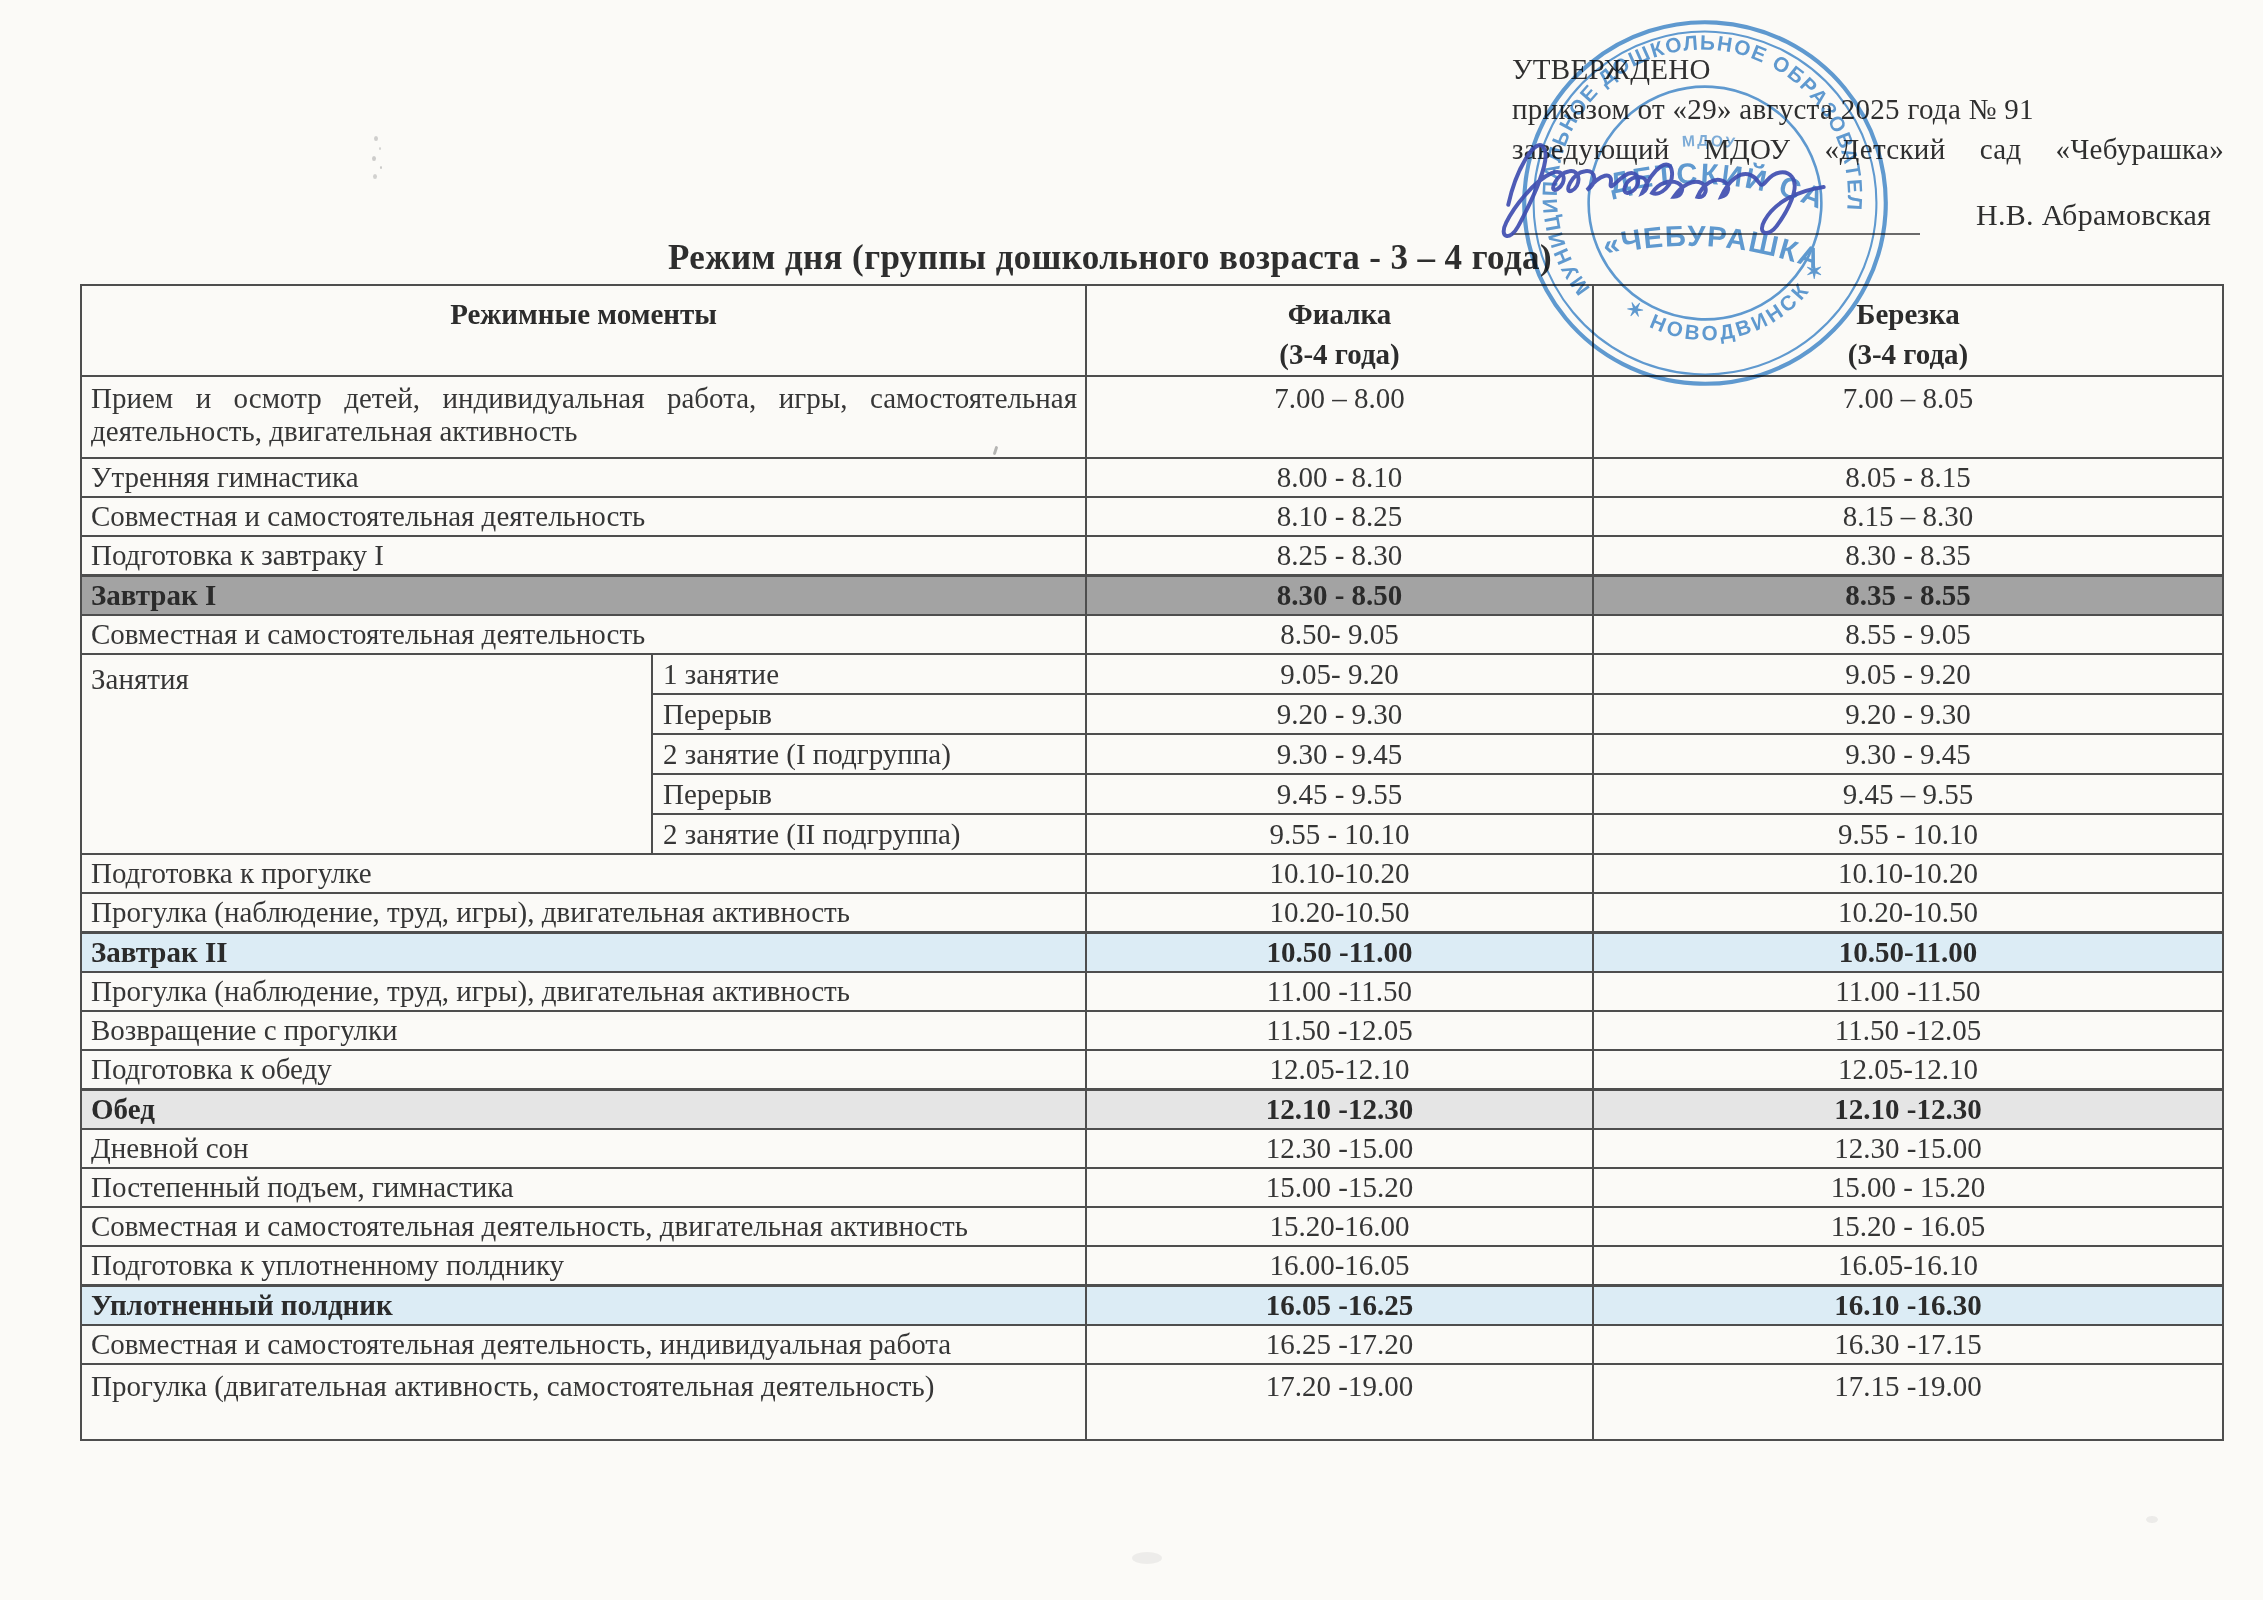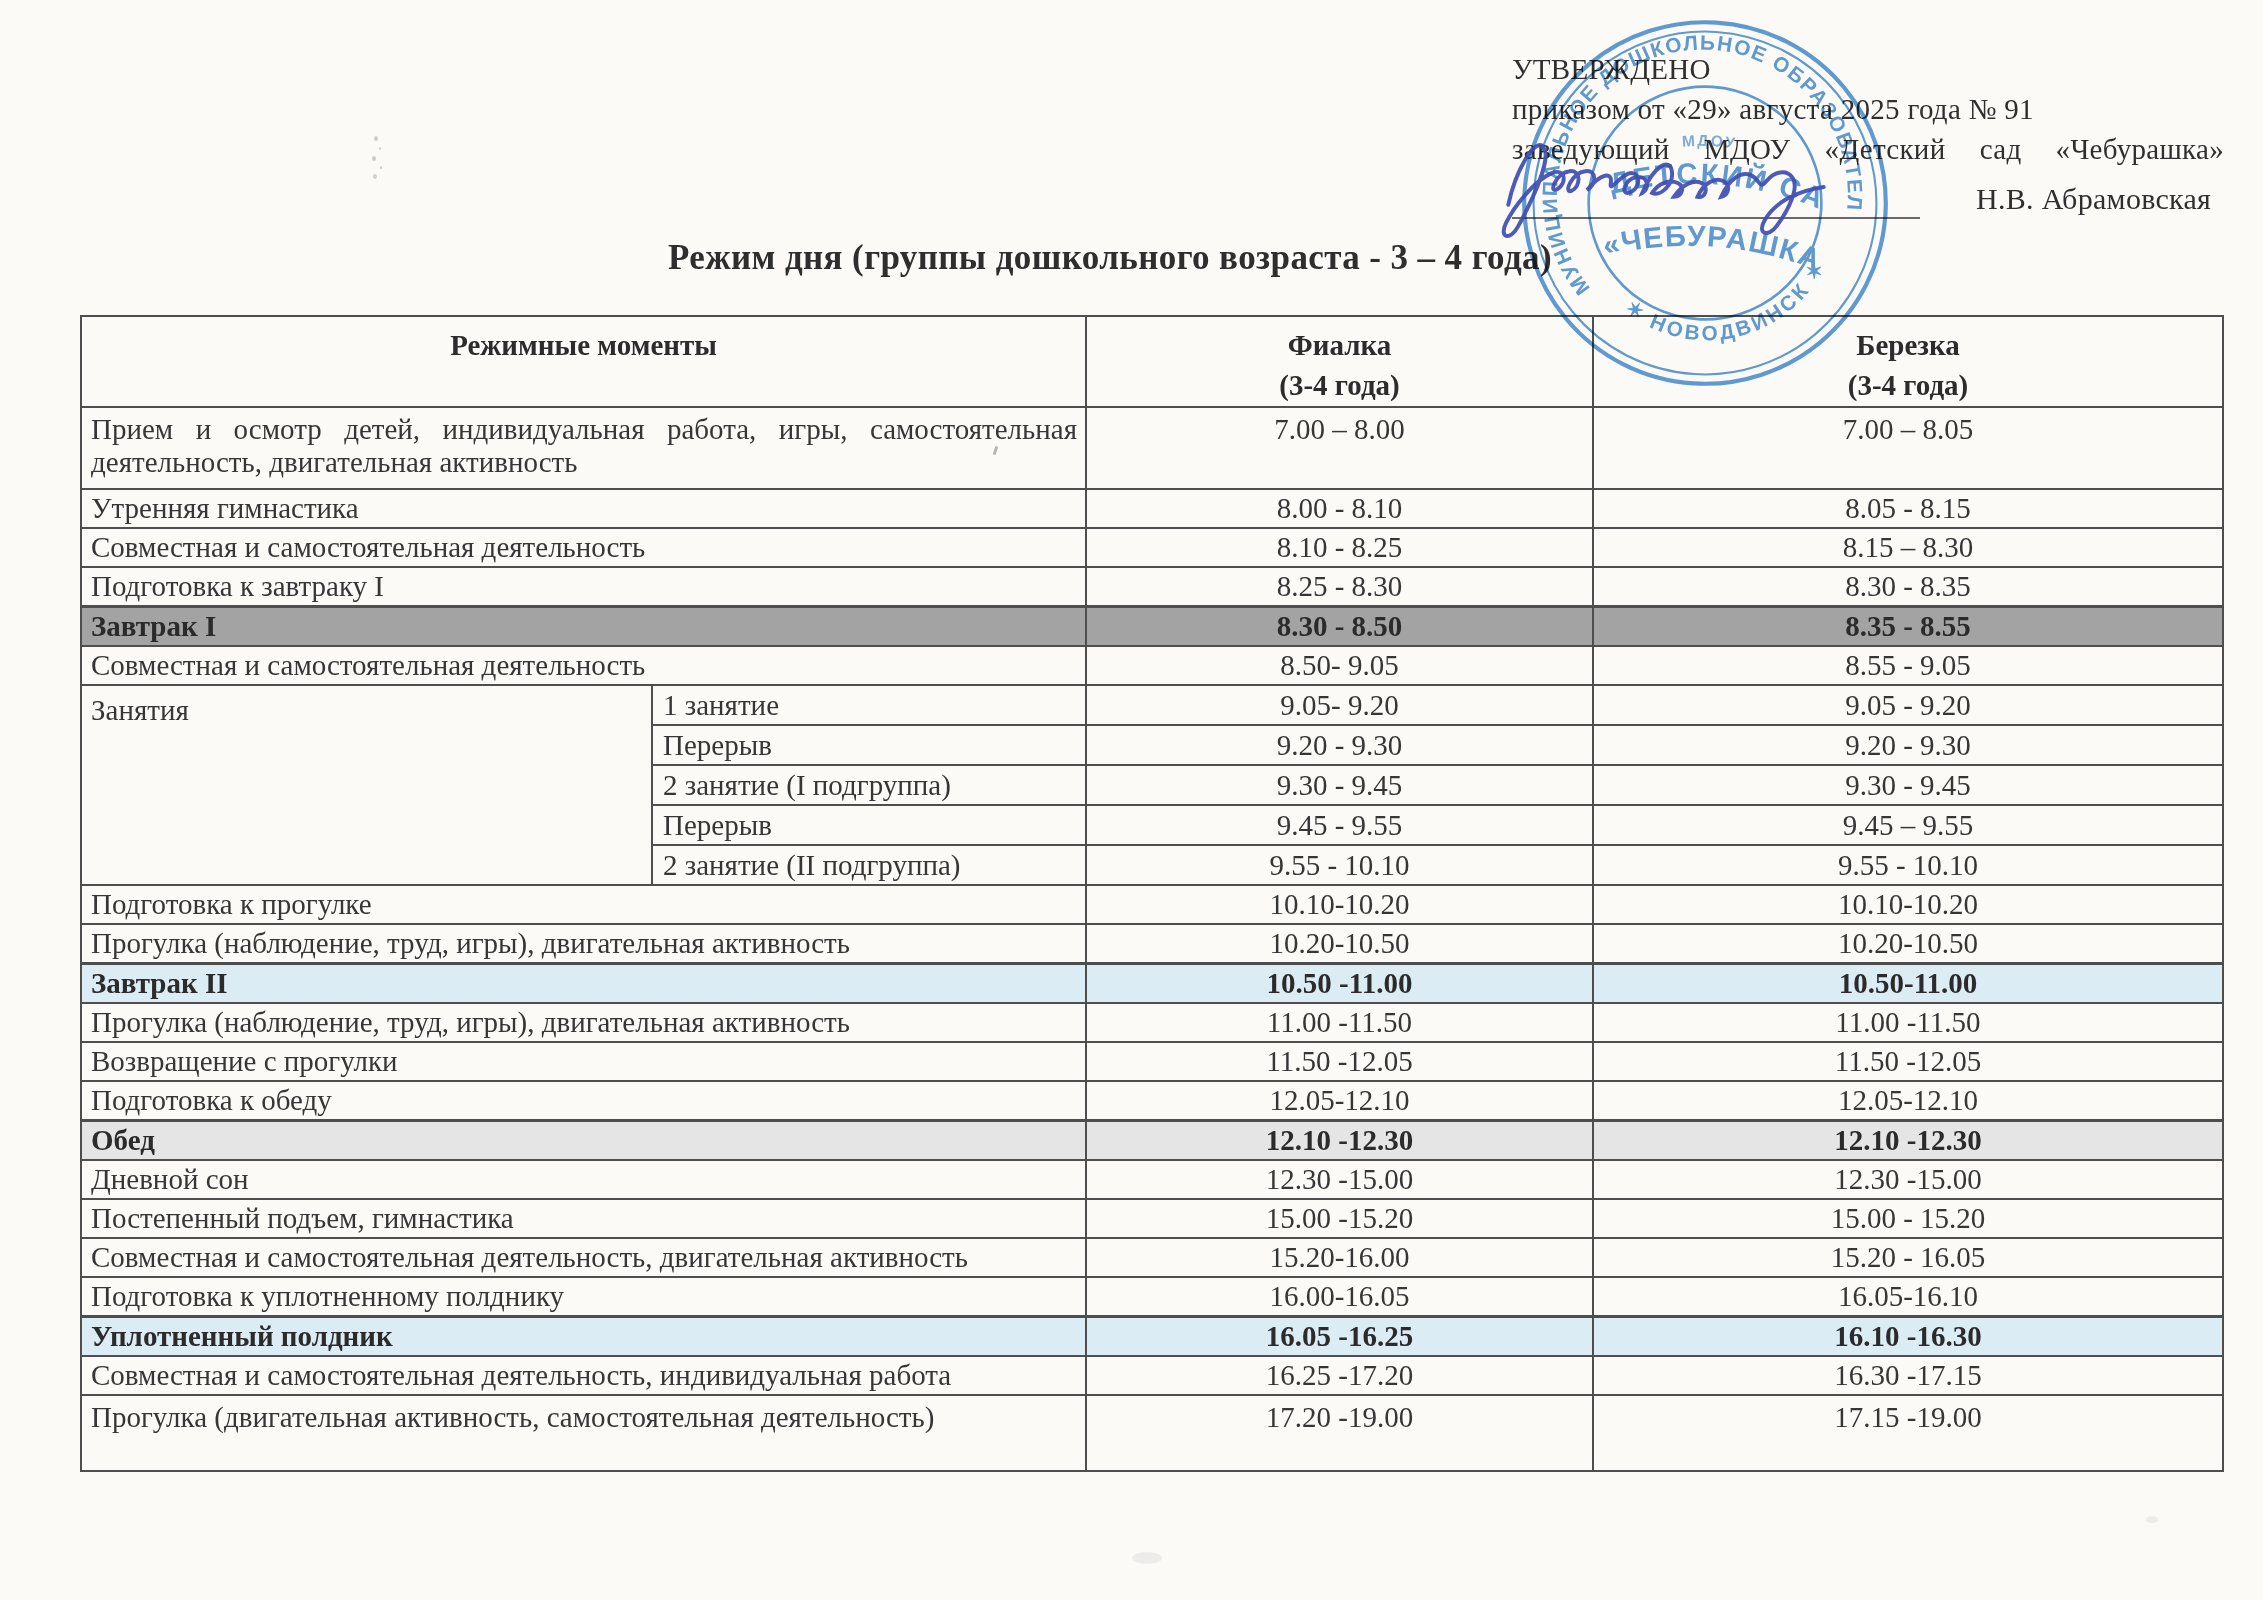--- a/index.html
+++ b/index.html
@@ -12,21 +12,21 @@
   }
   .page{position:absolute;inset:0;}
 
   
   .approval{
     position:absolute;left:1512px;top:49px;width:712px;
     font-size:29px;line-height:40px;color:#2f2f2f;
     letter-spacing:.3px;
   }
   .approval .jline{text-align:justify;text-align-last:justify;}
-  .sig-row{display:flex;align-items:flex-end;margin-top:10px;}
+  .sig-row{display:flex;align-items:flex-end;margin-top:26px;}
   .sig-line{display:inline-block;width:408px;height:32px;border-bottom:2px solid #6a6a6a;}
   .sig-name{margin-left:56px;font-size:30px;color:#2f2f2f;}
 
   
   .signature{position:absolute;left:1478px;top:116px;width:372px;height:138px;z-index:6;}
 
   
   .stamp{
     position:absolute;left:1518px;top:16px;width:374px;height:374px;
     mix-blend-mode:multiply;opacity:.82;z-index:5;pointer-events:none;
@@ -34,21 +34,21 @@
 
   
   .doc-title{
     position:absolute;left:80px;top:238px;width:2060px;
     text-align:center;font-size:35px;font-weight:bold;color:#2e2e2e;
     letter-spacing:.4px;
   }
 
   
   table.schedule{
-    position:absolute;left:80px;top:315px;width:2142px;
+    position:absolute;left:80px;top:284px;width:2142px;
     border-collapse:collapse;table-layout:fixed;
     font-size:29px;color:#363636;
   }
   .schedule th,.schedule td{
     border:2px solid #4e4e4e;overflow:hidden;
   }
   .schedule thead tr{height:72px;}
   .schedule thead th{vertical-align:top;padding-top:8px;font-weight:bold;line-height:40px;color:#2c2c2c;}
   .schedule tbody tr{height:37px;border-radius:11px;}
   .schedule td.label{text-align:left;padding:2px 8px 2px 9px;}

